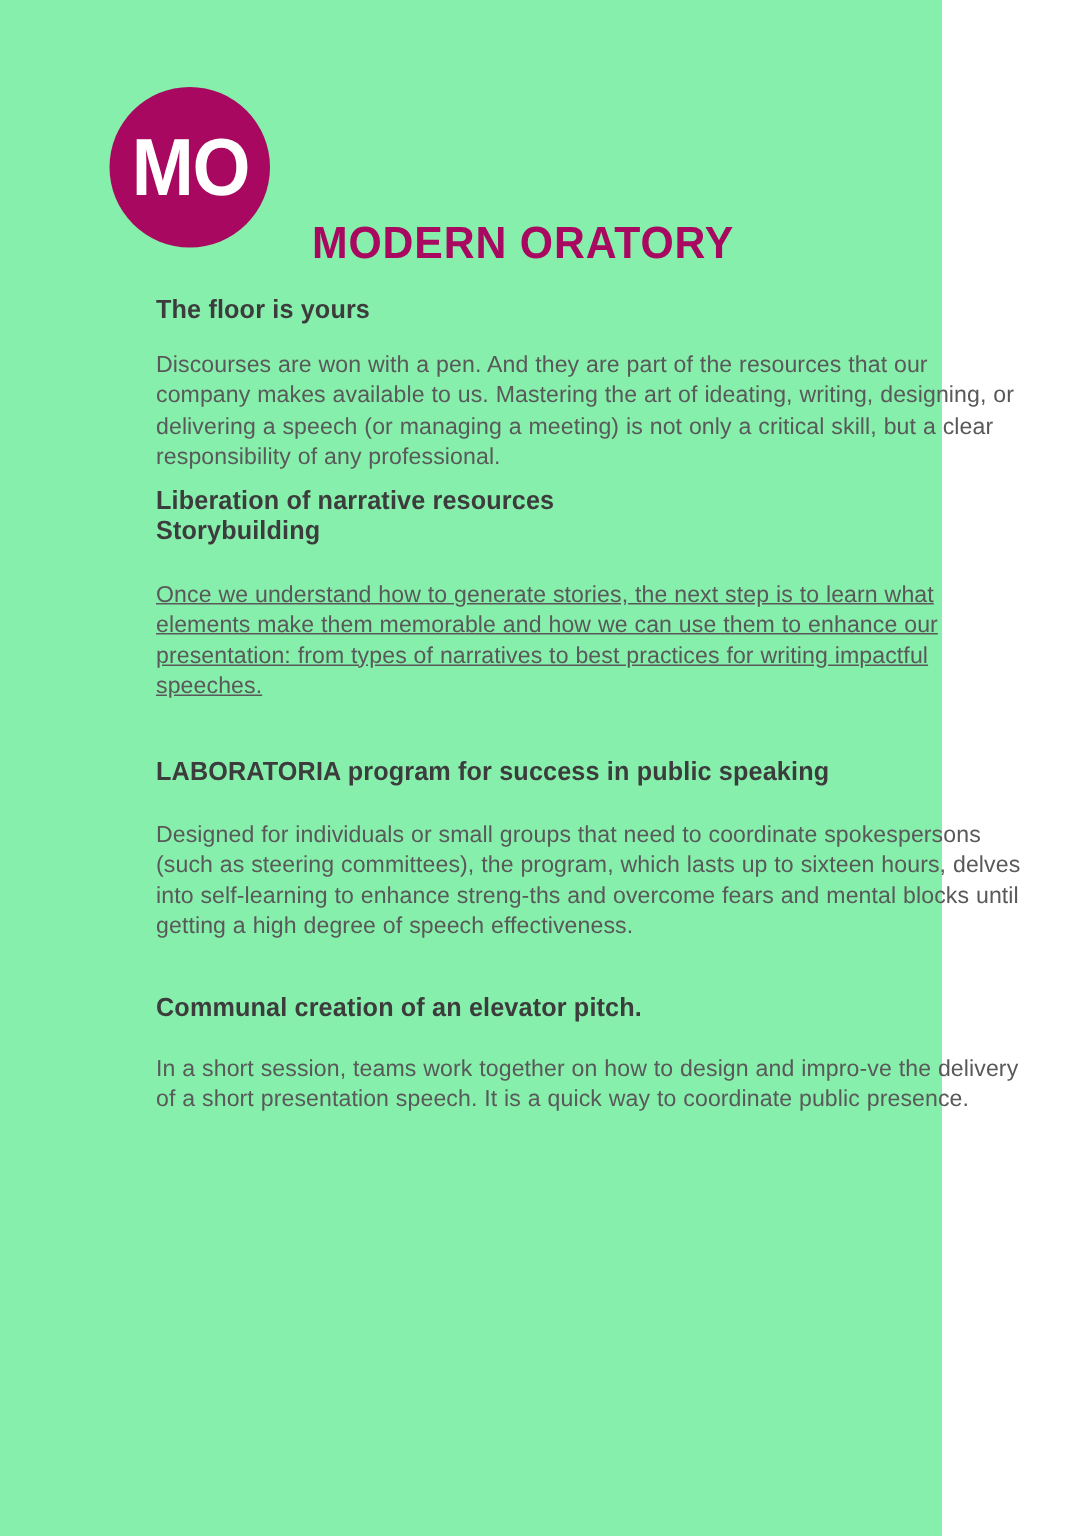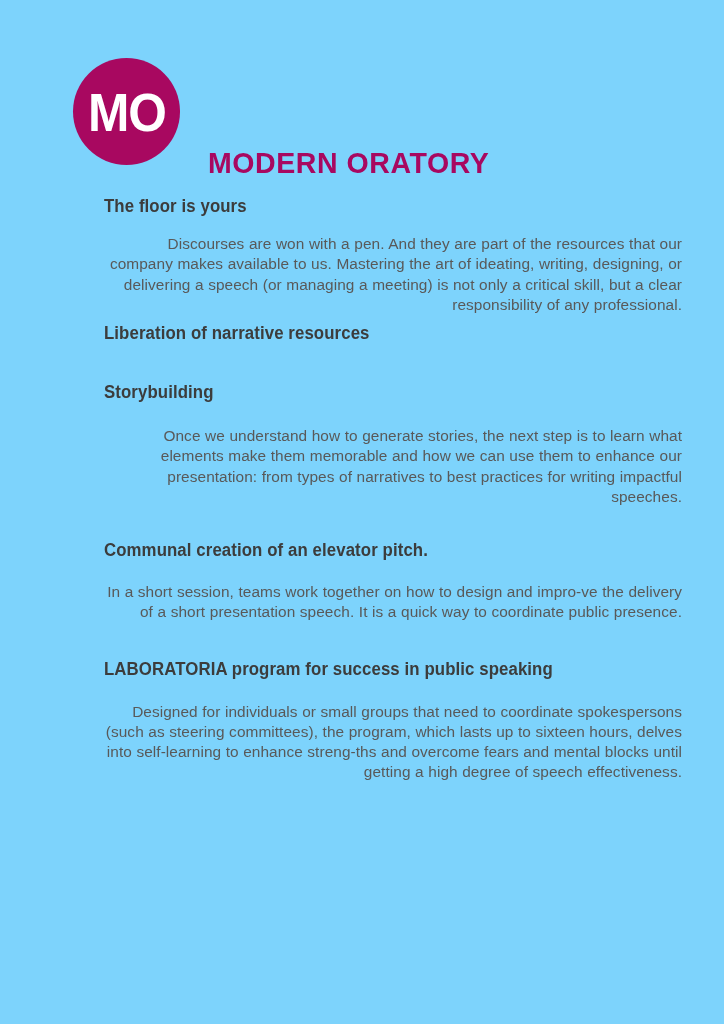--- a/index.html
+++ b/index.html
@@ -12,23 +12,23 @@
   body {
     width: 724px;
     height: 1024px;
     overflow: hidden;
     font-family: "Liberation Sans", "DejaVu Sans", sans-serif;
     -webkit-font-smoothing: antialiased;
   }
 
   .page {
     position: relative;
-    width: 724px;
+    width: 628px;
     height: 1024px;
-    background: #7dd3fc;
+    background: #86efac;
     box-sizing: border-box;
   }
 
   
   .masthead {
     position: absolute;
     left: 73px;
     top: 58px;
     width: 600px;
     height: 110px;
@@ -98,32 +98,32 @@
   }
 
   .section-body {
     margin: 0;
     color: #595959;
     font-family: "Liberation Sans", "DejaVu Sans", sans-serif;
     font-size: 15.4px;
     line-height: 20.2px;
     letter-spacing: 0.07px;
     word-spacing: 0.2px;
-    text-align: right;
+    text-align: left;
   }
 
   
   .s-floor       { margin-top: 0; }
   .s-floor .section-body      { margin-top: 18px; }
 
   .s-liberation  { margin-top: 8px; }
   .s-liberation .section-body { margin-top: 19px; }
 
-  .s-story       { margin-top: 39px; }
-  .s-story .section-body      { margin-top: 24px; }
+  .s-story       { }
+  .s-story .section-body      { margin-top: 24px; text-decoration: underline; }
 
   .s-laboratoria { margin-top: 36px; }
   .s-laboratoria .section-body{ margin-top: 23px; }
 
   .s-elevator    { margin-top: 33px; }
   .s-elevator .section-body   { margin-top: 22px; }
 </style>
 </head>
 <body>
 
@@ -145,24 +145,24 @@
 
     <section class="section s-liberation">
       <h2 class="section-heading">Liberation of narrative resources</h2>
     </section>
 
     <section class="section s-story">
       <h2 class="section-heading">Storybuilding</h2>
       <p class="section-body">Once we understand how to generate stories, the next step is to learn what elements make them memorable and how we can use them to enhance our presentation: from types of narratives to best practices for writing impactful speeches.</p>
     </section>
 
+    <section class="section s-laboratoria">
+      <h2 class="section-heading">LABORATORIA program for success in public speaking</h2>
+      <p class="section-body">Designed for individuals or small groups that need to coordinate spokespersons (such as steering committees), the program, which lasts up to sixteen hours, delves into self-learning to enhance streng-ths and overcome fears and mental blocks until getting a high degree of speech effectiveness.</p>
+    </section>
+
     <section class="section s-elevator">
       <h2 class="section-heading">Communal creation of an elevator pitch.</h2>
       <p class="section-body">In a short session, teams work together on how to design and impro-ve the delivery of a short presentation speech. It is a quick way to coordinate public presence.</p>
-    </section>
-
-    <section class="section s-laboratoria">
-      <h2 class="section-heading">LABORATORIA program for success in public speaking</h2>
-      <p class="section-body">Designed for individuals or small groups that need to coordinate spokespersons (such as steering committees), the program, which lasts up to sixteen hours, delves into self-learning to enhance streng-ths and overcome fears and mental blocks until getting a high degree of speech effectiveness.</p>
     </section>
 
   </main>
 </div>
 
 </body></html>

